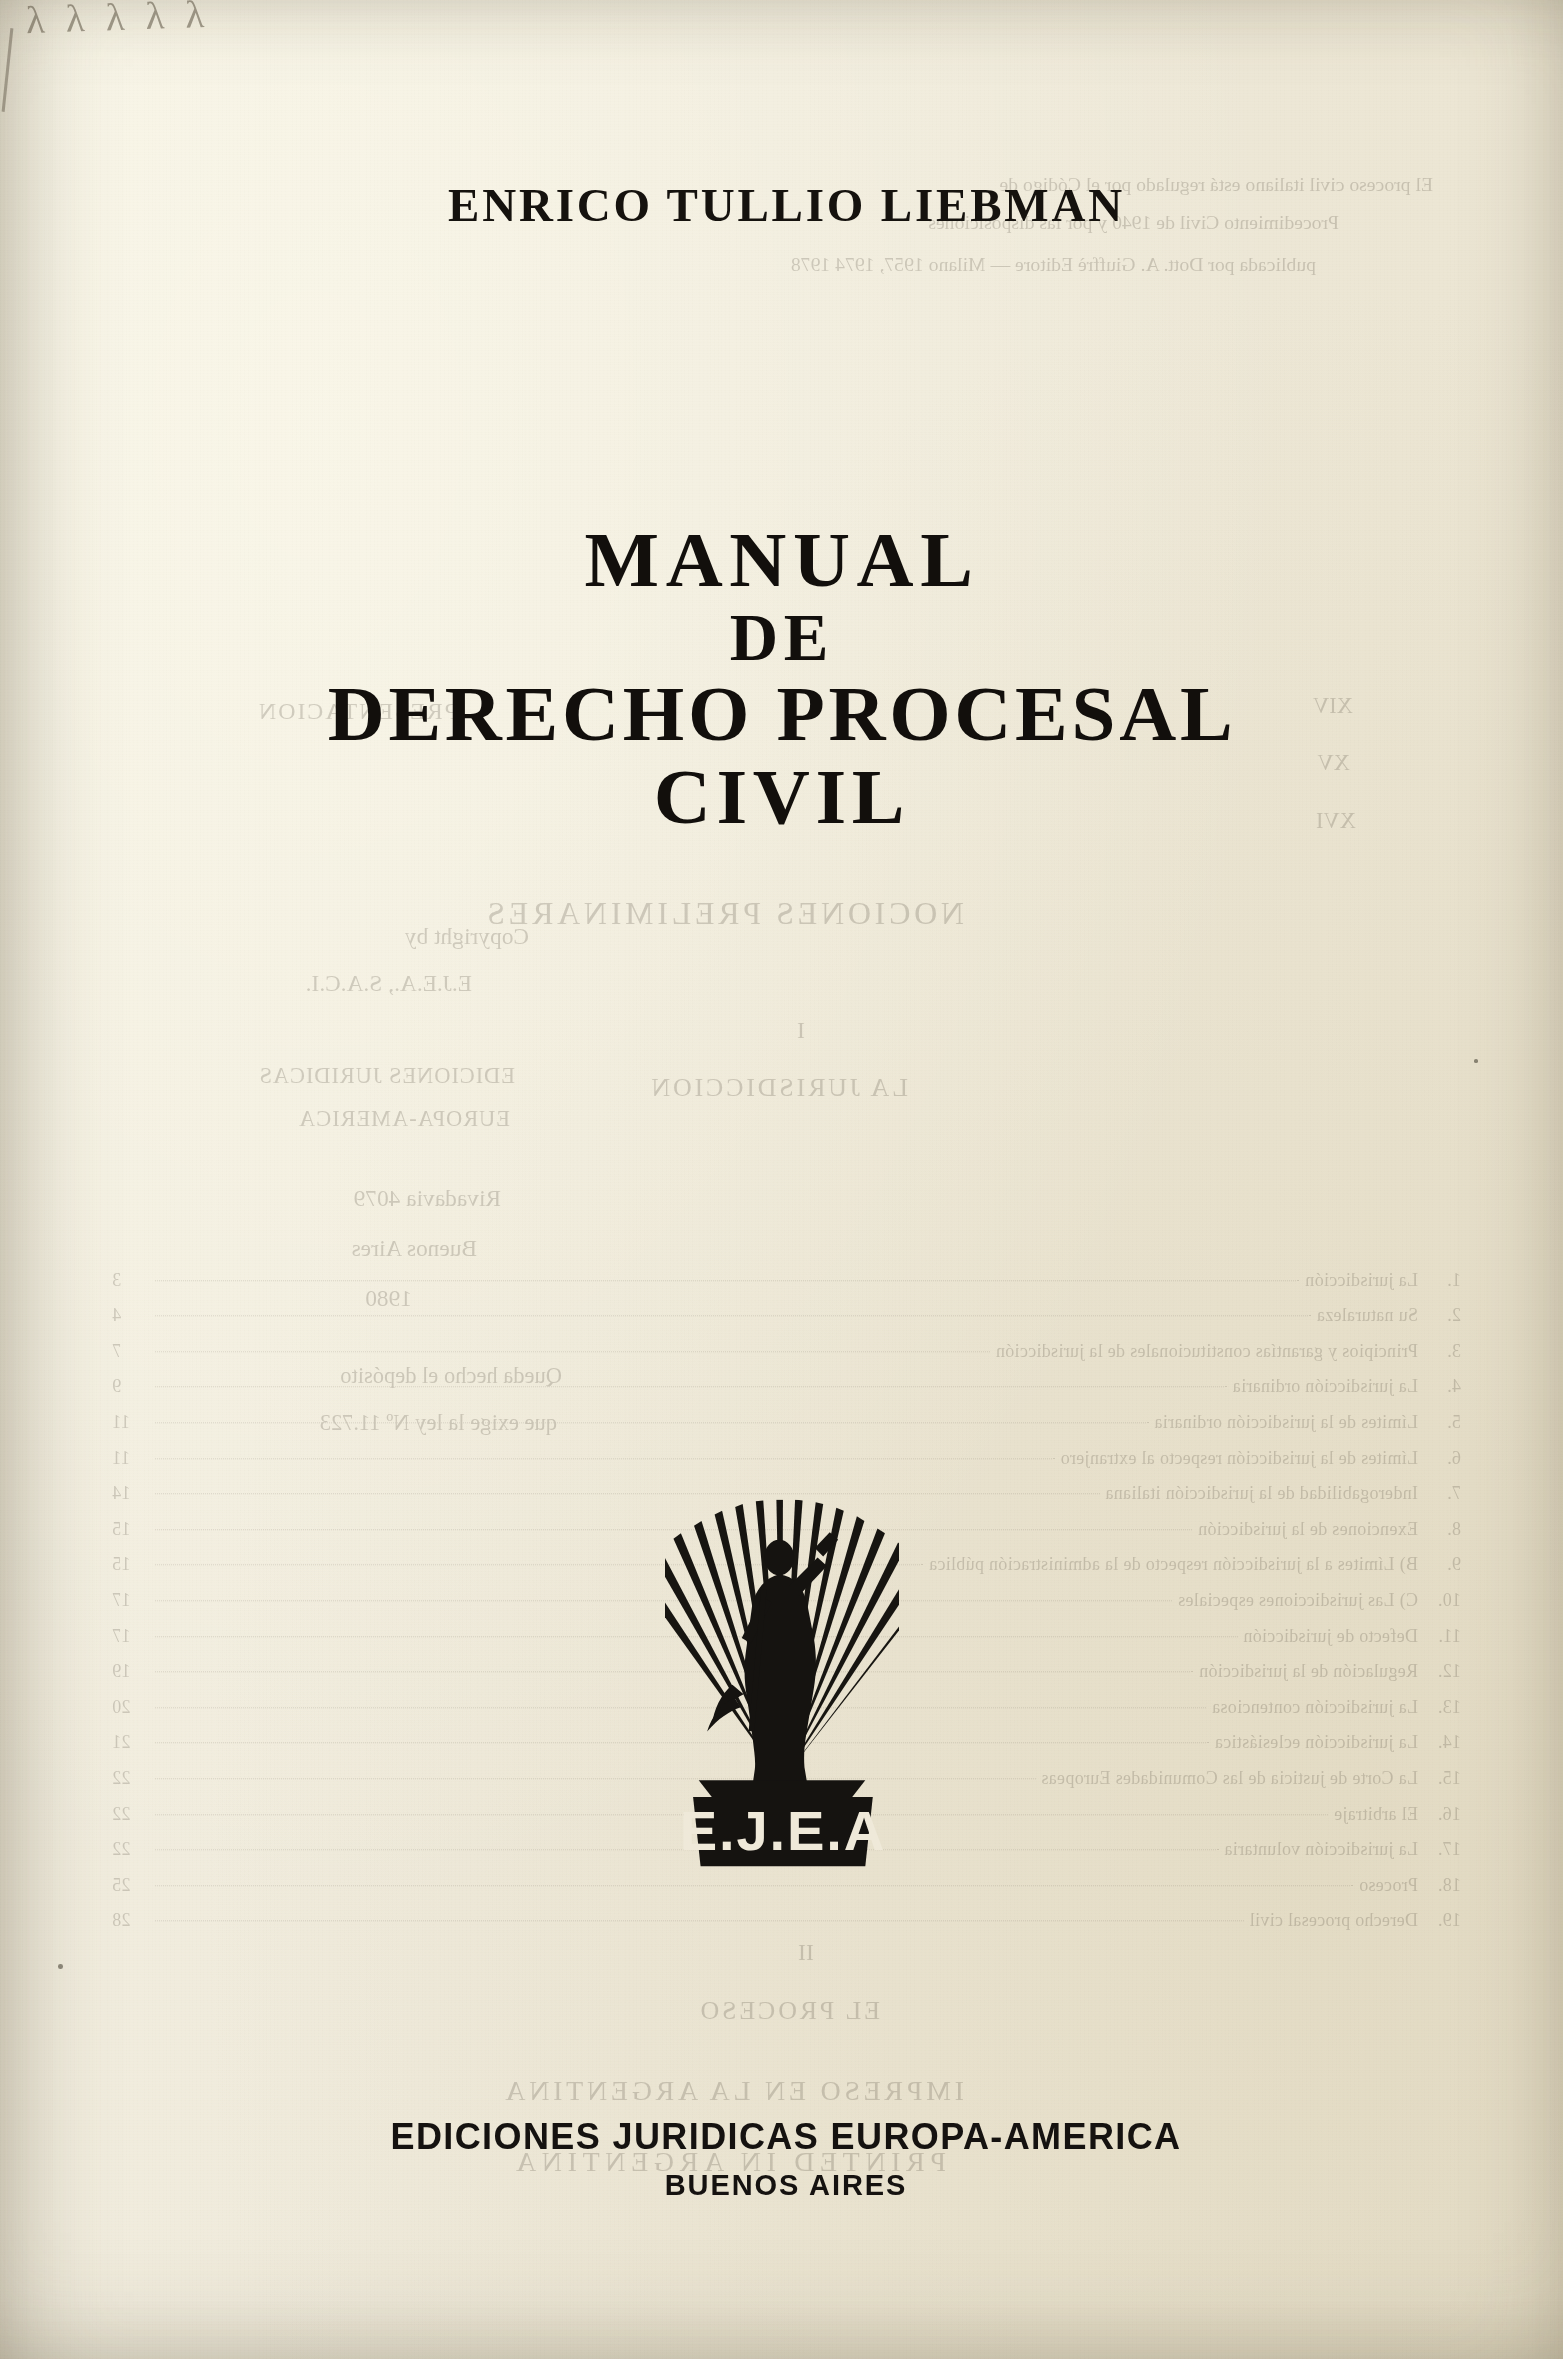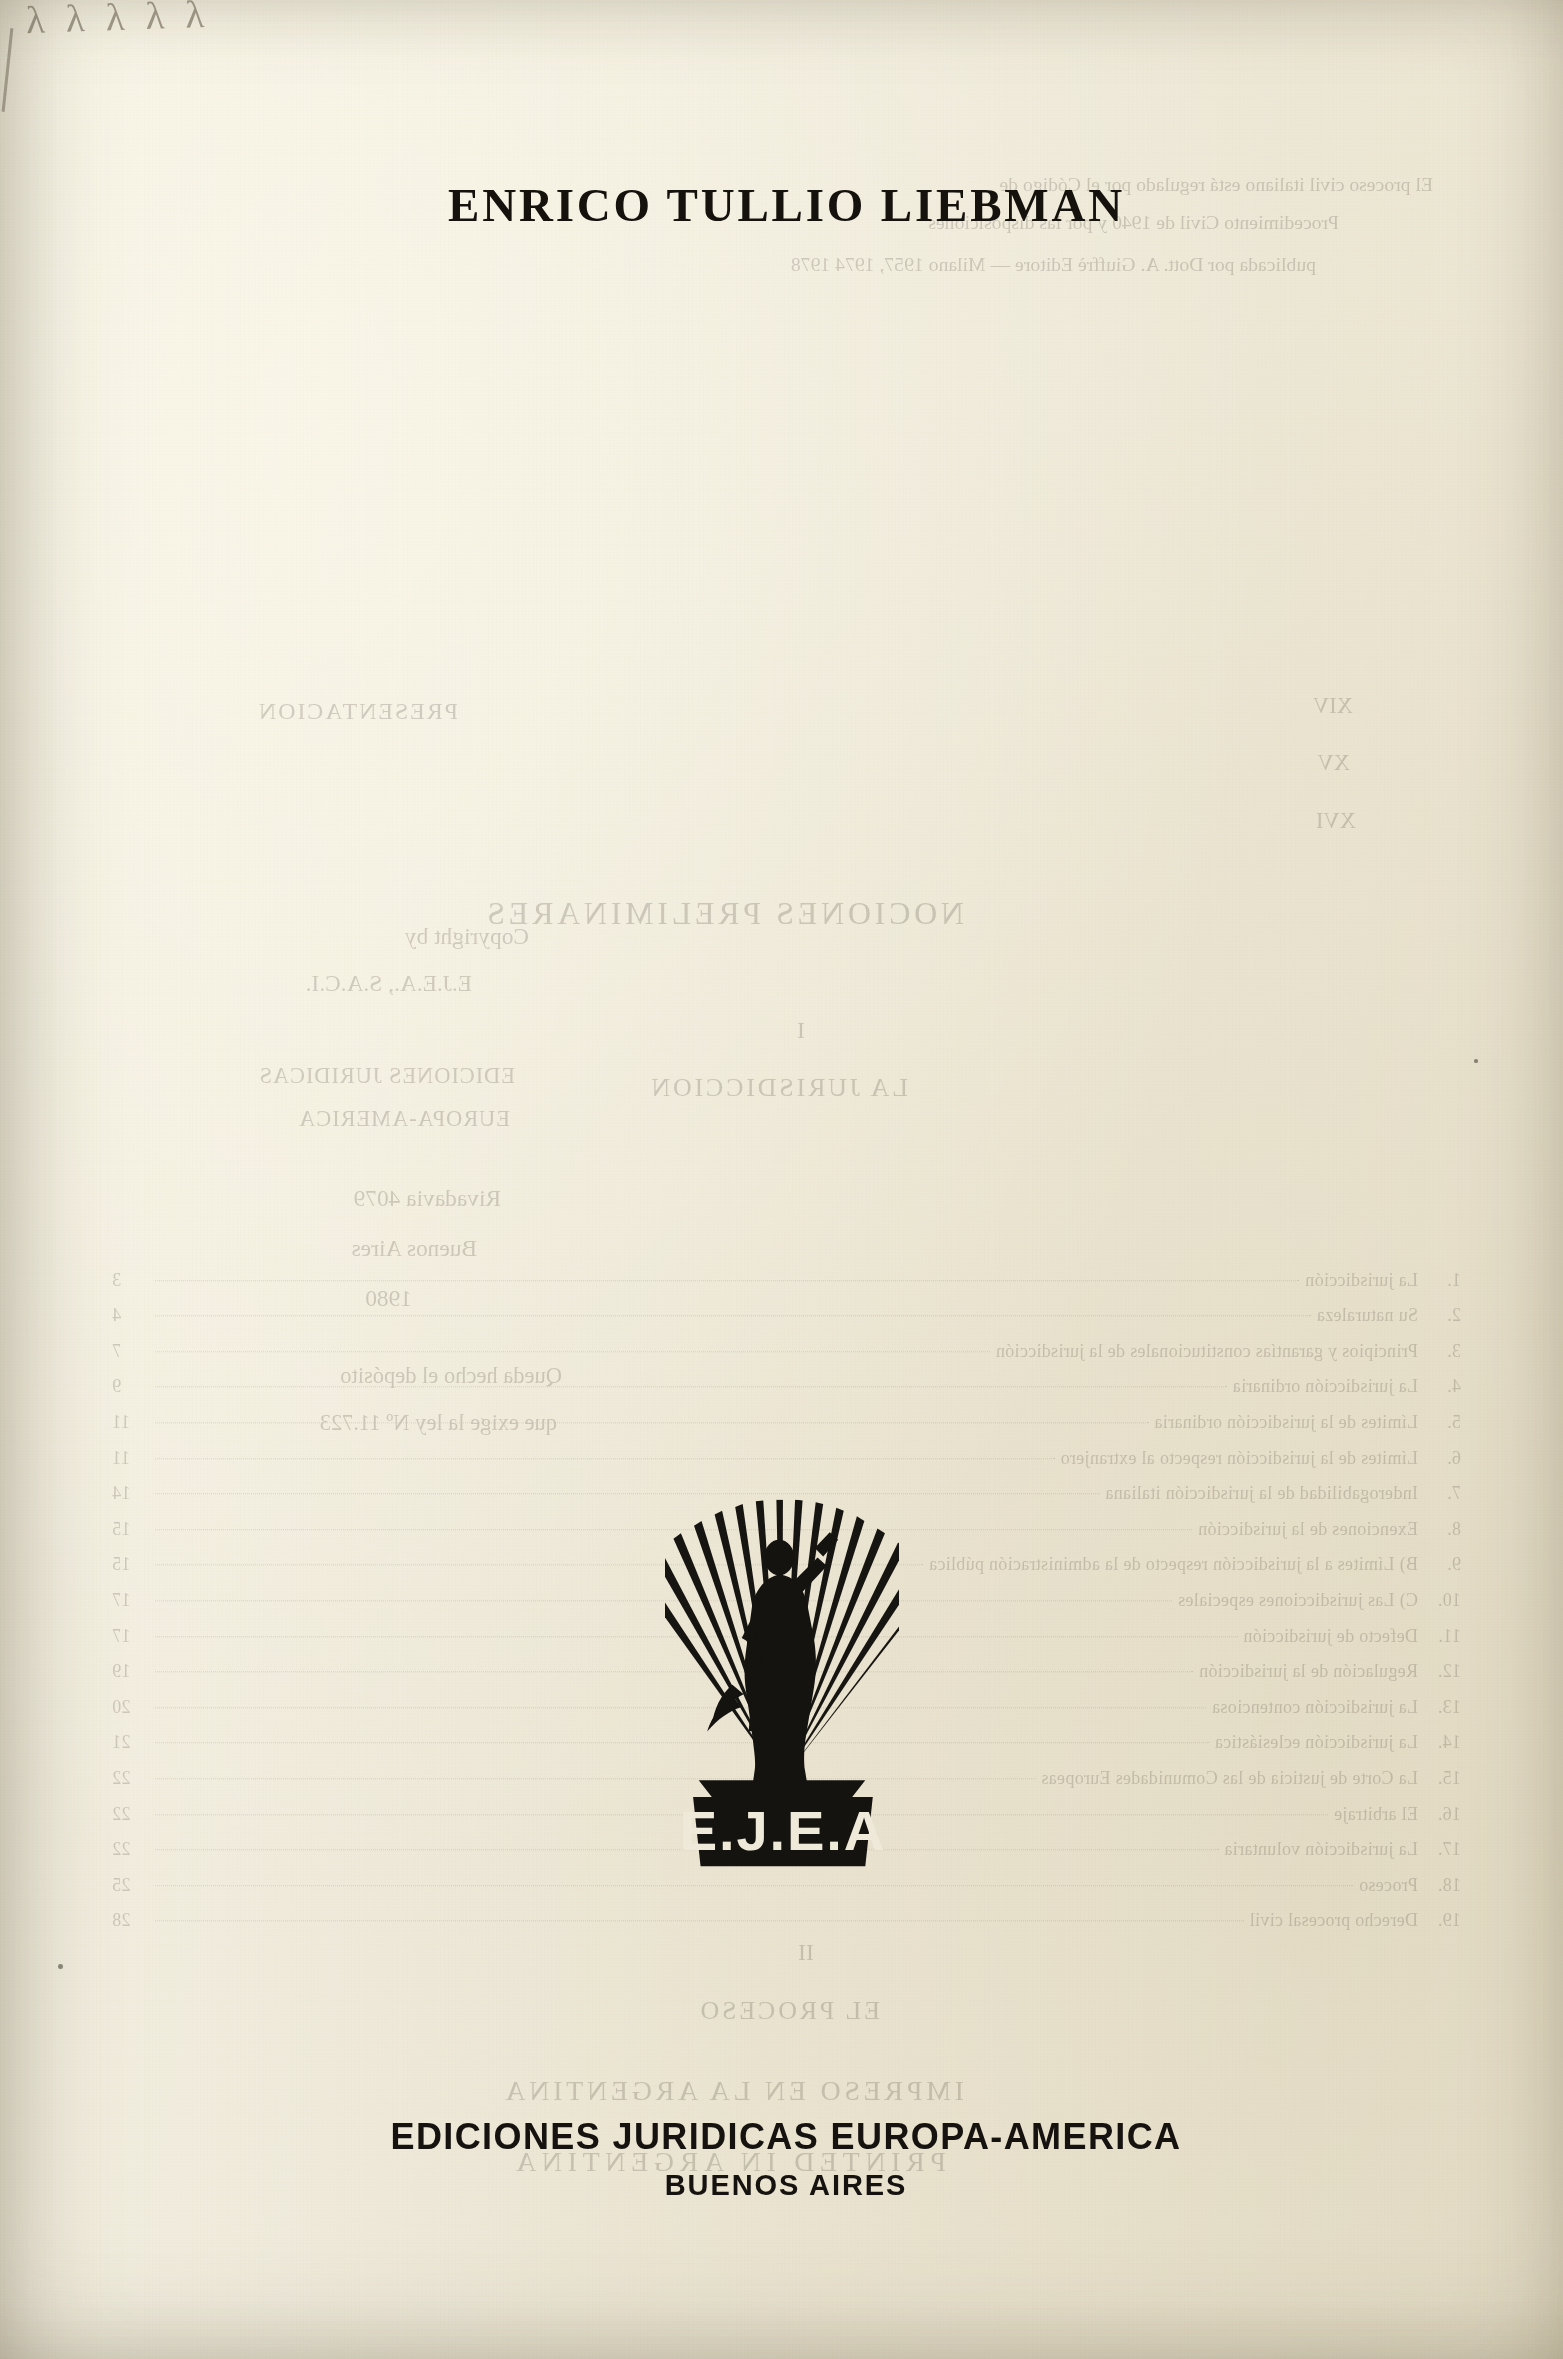--- a/index.html
+++ b/index.html
@@ -346,20 +346,26 @@
 
 <div class="corner-mark">λ λ λ λ λ</div>
 <div class="corner-stroke"></div>
 <div class="dot-mark" style="top:1964px; left:58px;"></div>
 <div class="dot-mark" style="top:1059px; left:1474px; width:3.7px; height:3.7px;"></div>
 
 <div class="content">
 
   <div class="author">ENRICO TULLIO LIEBMAN</div>
 
+  <div class="title">
+    <div class="l1">MANUAL</div>
+    <div class="l2">DE</div>
+    <div class="l3">DERECHO PROCESAL</div>
+    <div class="l4">CIVIL</div>
+  </div>
 
 
   <div class="emblem">
     <svg viewBox="0 0 250 420" width="234" height="394" aria-hidden="true">
       <defs>
         <clipPath id="rayclip">
           <path d="M125 300 L0 140 L0 0 L250 0 L250 140 Z"></path>
         </clipPath>
       </defs>
 

